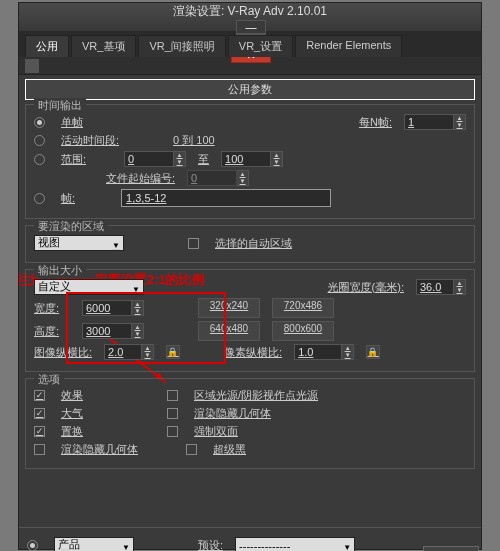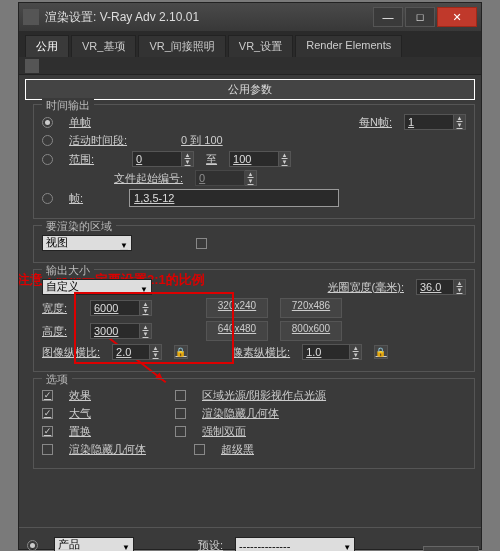--- a/index.html
+++ b/index.html
@@ -1,31 +1,31 @@
 <!DOCTYPE html>
 <html><head>
 <meta charset="utf-8">
 <style>
 * { margin: 0; padding: 0; box-sizing: border-box; font-family: "Microsoft YaHei", Arial, sans-serif; }
 body { background: #7a7a7a; width: 500px; height: 551px; overflow: hidden; }
 .window { width: 464px; height: 548px; margin: 2px auto; background: #3a3a3a; border: 1px solid #222; }
-.titlebar { height: 28px; background: linear-gradient(#4a4a4a,#383838); display: flex; align-items: center; padding: 0 4px; }
+.titlebar { height: 28px; background: linear-gradient(#4a4a4a,#383838); display: flex; align-items: center; padding: 0 4px; flex-direction: column; }
 .titlebar-icon { width: 16px; height: 16px; background: #555; margin-right: 6px; }
 .titlebar-text { color: #ddd; font-size: 12px; flex: 1; }
 .winbtn { width: 30px; height: 20px; margin-left: 2px; display: flex; align-items: center; justify-content: center; color: #fff; font-size: 11px; }
 .winbtn.min, .winbtn.max { background: #3a3a3a; border: 1px solid #555; }
 .winbtn.close { background: #c0392b; border: 1px solid #a02818; width: 40px; }
 .tabbar { height: 26px; background: #2a2a2a; display: flex; padding: 4px 6px 0; gap: 2px; }
 .tab { padding: 3px 10px; font-size: 11px; color: #ccc; background: #333; border: 1px solid #222; border-bottom: none; cursor: pointer; }
 .tab.active { background: #3a3a3a; color: #fff; }
 .toolbar { height: 18px; background: #2f2f2f; border-bottom: 1px solid #222; display: flex; align-items: center; padding-left: 6px; }
 .toolbar .icon { width: 14px; height: 14px; background: #555; }
 .content { padding: 4px 6px; overflow: hidden; }
 .section-hdr { background: #444; color: #ddd; font-size: 11px; text-align: center; padding: 2px; border: 1px solid #ffffff; margin-bottom: 4px; }
-.group { border: 1px solid #555; padding: 6px 8px 8px; margin-bottom: 6px; position: relative; margin-left: 8px; }
+.group { border: 1px solid #555; padding: 6px 8px 8px; margin-bottom: 6px; position: relative; }
 .group-title { position: absolute; top: -7px; left: 8px; background: #3a3a3a; color: #bbb; font-size: 11px; padding: 0 4px; }
 .row { display: flex; align-items: center; margin: 3px 0; font-size: 11px; color: #ccc; gap: 12px; text-decoration: underline; }
 .radio, .check { width: 11px; height: 11px; border: 1px solid #888; margin-right: 4px; flex-shrink: 0; }
 .radio { border-radius: 50%; }
 .radio.sel::after { content:""; display:block; width:5px; height:5px; background:#ccc; border-radius:50%; margin:2px; }
 .check.sel::after { content:"✓"; color:#ccc; font-size:9px; line-height:9px; display:block; text-align:center; }
 .label { color: #ccc; font-size: 11px; }
 .spinner { display: flex; align-items: center; }
 .spinner input { width: 50px; height: 16px; background: #2a2a2a; border: 1px solid #555; color: #ddd; font-size: 11px; padding: 0 3px; }
 .spinner .arrows { width: 12px; height: 16px; background: #444; border: 1px solid #555; border-left: none; display: flex; flex-direction: column; }
@@ -131,20 +131,21 @@
 
     <div class="group">
       <div class="group-title">要渲染的区域</div>
       <div class="row">
         <div class="dropdown" style="width:90px">
             <span>视图</span>
             <span class="arrow">▼</span>
           </div>
         <span style="width:40px"></span>
         <span class="check"></span>
+        <span class="label">选择的自动区域</span>
       </div>
     </div>
 
     <div class="redtext" style="left:-2px; top:196px;">注意：此处一定要设置2:1的比例</div>
     <div class="arrow-line" style="left:90px; top:262px; transform:rotate(38deg); width:72px;"></div>
 
     <div class="group" style="position:relative;">
       <div class="group-title">输出大小</div>
       <div class="row">
         <div class="dropdown" style="width:110px">

